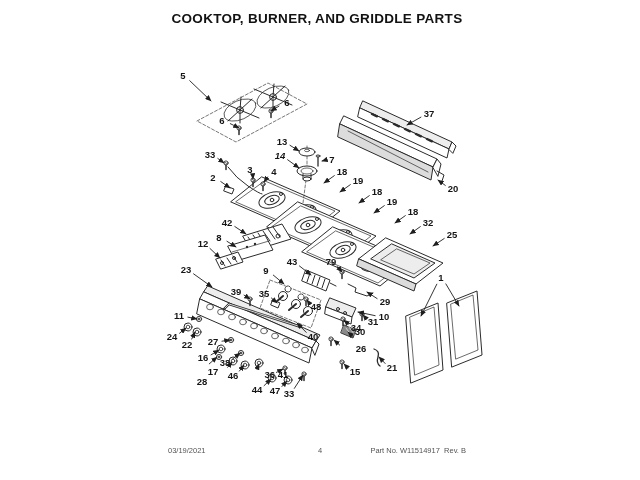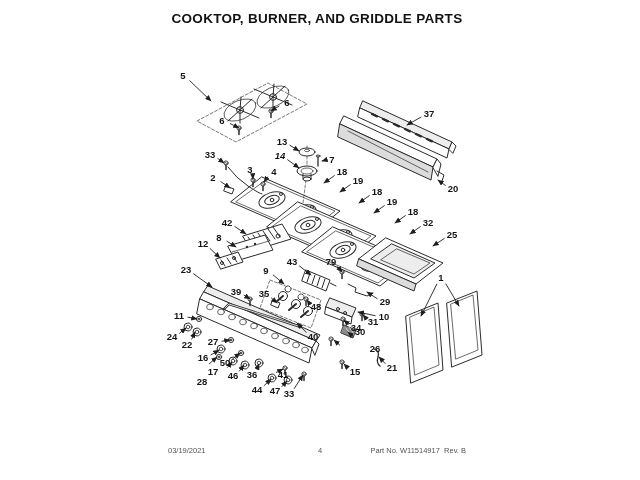--- a/index.html
+++ b/index.html
@@ -347,38 +347,38 @@
       <div class="co" style="left: 203px; top: 244px;">12</div>
       <div class="co" style="left: 186px; top: 270px;">23</div>
       <div class="co" style="left: 266px; top: 271px;">9</div>
       <div class="co" style="left: 292px; top: 262px;">43</div>
       <div class="co" style="left: 331px; top: 262px;">79</div>
       <div class="co" style="left: 385px; top: 302px;">29</div>
       <div class="co" style="left: 384px; top: 317px;">10</div>
       <div class="co" style="left: 373px; top: 322px;">31</div>
       <div class="co" style="left: 356px; top: 328px; text-align: center;">34</div>
       <div class="co" style="left: 360px; top: 332px;">30</div>
-      <div class="co" style="left: 352px; top: 349px; margin-left: 12px;">26</div>
+      <div class="co" style="left: 338px; top: 349px; margin-left: 12px;">26</div>
       <div class="co" style="left: 355px; top: 372px;">15</div>
       <div class="co" style="left: 392px; top: 368px;">21</div>
       <div class="co" style="left: 441px; top: 278px;">1</div>
       <div class="co" style="left: 236px; top: 292px;">39</div>
       <div class="co" style="left: 264px; top: 294px;">35</div>
       <div class="co" style="left: 316px; top: 307px;">48</div>
       <div class="co" style="left: 313px; top: 337px; text-align: center;">40</div>
       <div class="co" style="left: 179px; top: 316px;">11</div>
       <div class="co" style="left: 172px; top: 337px;">24</div>
       <div class="co" style="left: 187px; top: 345px;">22</div>
       <div class="co" style="left: 213px; top: 342px;">27</div>
       <div class="co" style="left: 203px; top: 358px;">16</div>
       <div class="co" style="left: 202px; top: 368px; margin-top: 8px;">28</div>
-      <div class="co" style="left: 225px; top: 363px;">50</div>
+      <div class="co" style="left: 225px; top: 363px;">38</div>
       <div class="co" style="left: 213px; top: 372px;">17</div>
       <div class="co" style="left: 233px; top: 376px;">46</div>
-      <div class="co" style="left: 252px; top: 375px;">36</div>
+      <div class="co" style="left: 264px; top: 375px; text-align: right;">36</div>
       <div class="co" style="left: 283px; top: 375px;">41</div>
       <div class="co" style="left: 257px; top: 390px;">44</div>
       <div class="co" style="left: 275px; top: 391px;">47</div>
       <div class="co" style="left: 289px; top: 394px;">33</div>
     </div>
 
   <div class="footer f-date">03/19/2021</div>
   <div class="footer f-page">4</div>
   <div class="footer f-part">Part No. W11514917  Rev. B</div>
 

